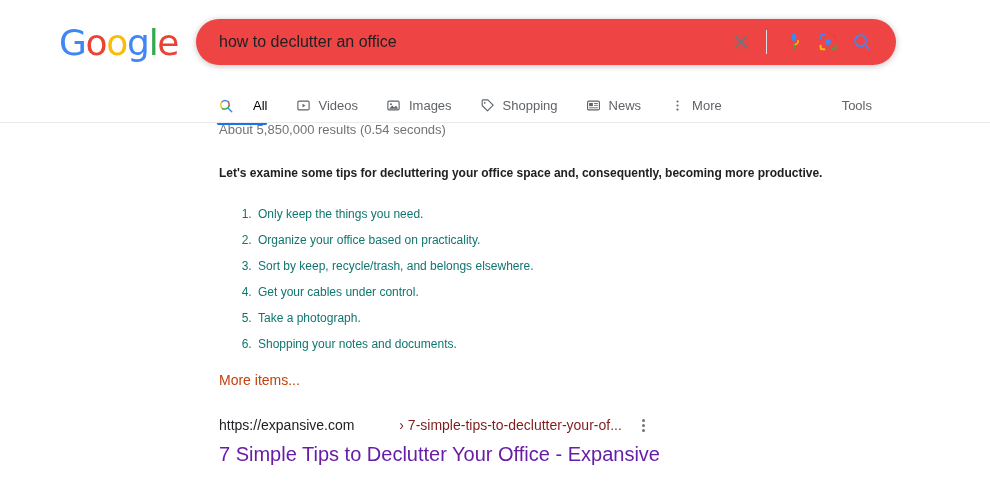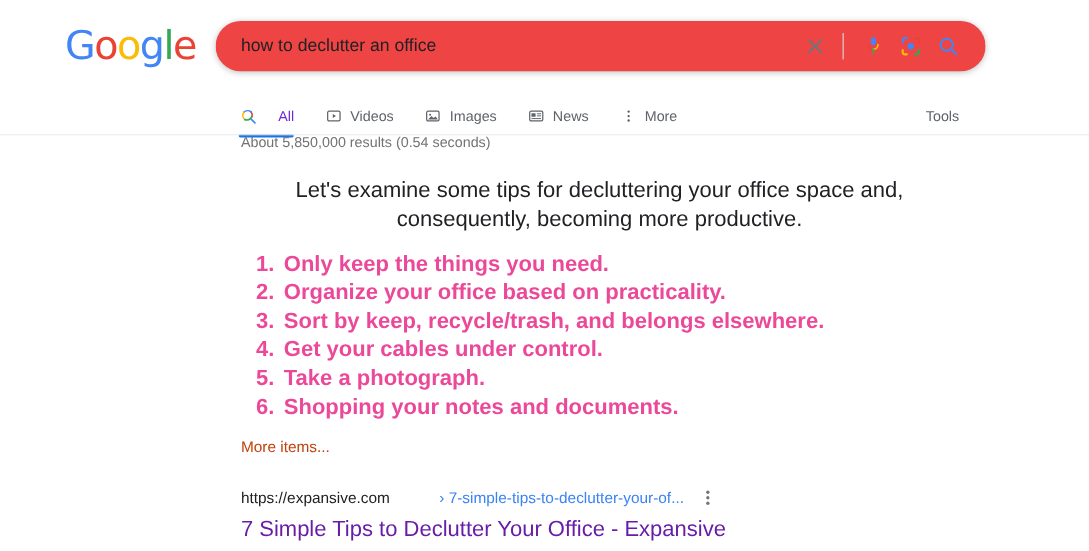--- a/index.html
+++ b/index.html
@@ -95,21 +95,21 @@
     align-items: center;
     gap: 7px;
     height: 34px;
     margin-right: 28px;
     font-size: 13px;
     color: #5f6368;
     cursor: pointer;
     position: relative;
     white-space: nowrap;
   }
-  .tab.active { color: #6d28d9; gap: 20px; }
+  .tab.active { color: #000000; gap: 20px; }
   .tab .tab-underline {
     position: absolute;
     left: 0;
     right: 0;
     bottom: -3px;
     height: 3px;
     border-radius: 2px;
     background: #1a73e8;
   }
   .tab-icon { display: flex; align-items: center; justify-content: center; width: 16px; height: 16px; }
@@ -137,39 +137,37 @@
   .main { position: absolute; left: 219px; top: 122px; width: 700px; }
 
   .results-stat {
     font-size: 13px;
     line-height: 16px;
     color: #737373;
   }
 
   .snippet-heading {
     margin-top: 22px;
-    font-size: 20px;
+    font-size: 12px;
     line-height: 26px;
-    font-weight: normal;
+    font-weight: bold;
     color: #202124;
     max-width: 652px;
-    text-align: center;
   }
 
   ol.snippet-list {
     margin: 15px 0 0 0;
     padding-left: 36px;
     list-style-position: outside;
   }
   ol.snippet-list li {
-    font-size: 20px;
+    font-size: 12px;
     line-height: 26px;
-    color: #ec4899;
+    color: #0f766e;
     padding-left: 3px;
-    font-weight: bold;
   }
 
   .more-items {
     display: inline-block;
     margin-top: 14px;
     font-size: 14px;
     line-height: 18px;
     color: #c2410c;
     text-decoration: none;
     cursor: pointer;
@@ -177,21 +175,21 @@
 
   
   .result { margin-top: 26px; }
   .result-url-row { display: flex; align-items: center; }
   .result-url {
     font-size: 14px;
     line-height: 20px;
     color: #202124;
     white-space: nowrap;
   }
-  .result-url .path { color: #3b82f6; padding-left: 41px; }
+  .result-url .path { color: #7f1d1d; padding-left: 41px; }
   .kebab {
     margin-left: 12px;
     width: 20px;
     height: 20px;
     display: flex;
     flex-direction: column;
     align-items: center;
     justify-content: center;
     gap: 2px;
     cursor: pointer;
@@ -293,20 +291,29 @@
           <span class="tab-icon">
             <svg width="15" height="15" viewBox="0 0 24 24">
               <rect x="3" y="5" width="18" height="14" rx="2" stroke="#5f6368" stroke-width="1.8" fill="none"></rect>
               <circle cx="8" cy="10" r="1.5" fill="#5f6368"></circle>
               <path d="M5 17 L10 12 L13 15 L16 12.5 L19 16.5 L19 17 Z" fill="#5f6368"></path>
             </svg>
           </span>
           <span>Images</span>
         </div>
 
+        <div class="tab">
+          <span class="tab-icon">
+            <svg width="15" height="15" viewBox="0 0 24 24">
+              <path d="M12.5 3 L21 11.5 L12 20.5 L3.5 12 L3.5 4.5 A1.5 1.5 0 0 1 5 3 Z" stroke="#5f6368" stroke-width="1.8" fill="none" stroke-linejoin="round"></path>
+              <circle cx="7.6" cy="7.6" r="1.4" fill="#5f6368"></circle>
+            </svg>
+          </span>
+          <span>Shopping</span>
+        </div>
 
         <div class="tab">
           <span class="tab-icon">
             <svg width="15" height="15" viewBox="0 0 24 24">
               <rect x="2.5" y="5" width="19" height="14" rx="2" stroke="#5f6368" stroke-width="1.8" fill="none"></rect>
               <rect x="5" y="8" width="6" height="5" fill="#5f6368"></rect>
               <rect x="13" y="8" width="6" height="1.4" fill="#5f6368"></rect>
               <rect x="13" y="11" width="6" height="1.4" fill="#5f6368"></rect>
               <rect x="5" y="15" width="14" height="1.4" fill="#5f6368"></rect>
             </svg>

